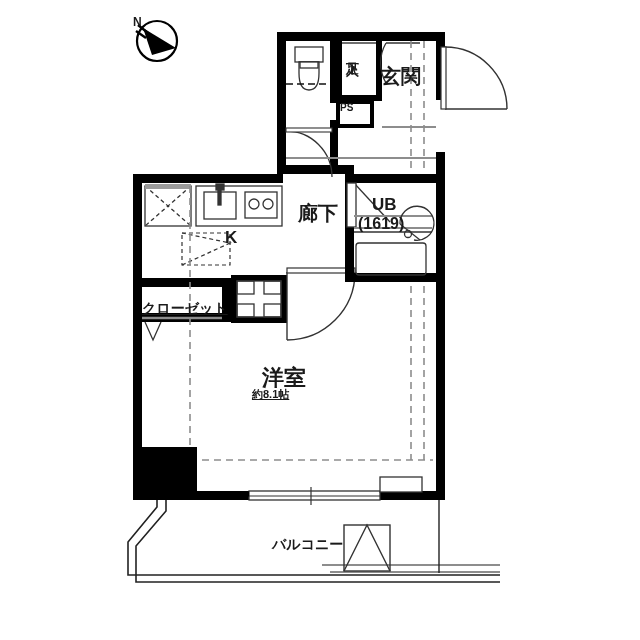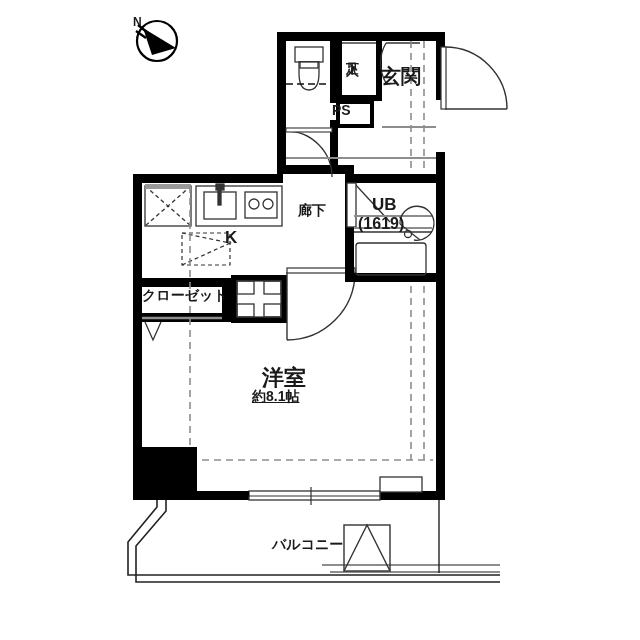--- a/index.html
+++ b/index.html
@@ -205,33 +205,33 @@
       <circle cx="157" cy="41" r="20" fill="#fff" stroke="#000" stroke-width="2.2"></circle>
       <path d="M143 28 L176 48 L152 55 Z" fill="#000"></path>
       <path d="M138 25 L148 33 M136 31 L146 38" stroke="#000" stroke-width="2.4" fill="none"></path>
     </g>
   </svg>
 
   <div class="lbl v" style="left:346px;top:52px;font-size:13px;">下足入</div>
 
   <div class="lbl" style="left:381px;top:66px;font-size:20px;">玄関</div>
 
-  <div class="lbl" style="left:332px;top:103px;font-size:14px;">PS</div>
+  <div class="lbl" style="left:340px;top:103px;font-size:10px;">PS</div>
 
   <div class="lbl" style="left:225px;top:229px;font-size:17px;">K</div>
 
-  <div class="lbl" style="left:298px;top:203px;font-size:14px;">廊下</div>
+  <div class="lbl" style="left:298px;top:203px;font-size:20px;">廊下</div>
 
   <div class="lbl" style="left:372px;top:196px;font-size:17px;">UB</div>
 
   <div class="lbl" style="left:358px;top:216px;font-size:16px;">(1619)</div>
 
-  <div class="lbl" style="left:142px;top:288px;font-size:14px;">クローゼット</div>
+  <div class="lbl" style="left:142px;top:301px;font-size:14px;text-decoration:underline;">クローゼット</div>
 
   <div class="lbl ctr" style="left:262px;top:366px;font-size:22px;">洋室</div>
 
-  <div class="lbl ctr" style="left:252px;top:389px;font-size:14px;text-decoration:underline;">約8.1帖</div>
+  <div class="lbl ctr" style="left:252px;top:389px;font-size:11px;text-decoration:underline;">約8.1帖</div>
 
   <div class="lbl" style="left:272px;top:537px;font-size:14px;">バルコニー</div>
 
   <div class="lbl" style="left:133px;top:16px;font-size:12px;">N</div>
 
 </div>
 
 </body></html>

